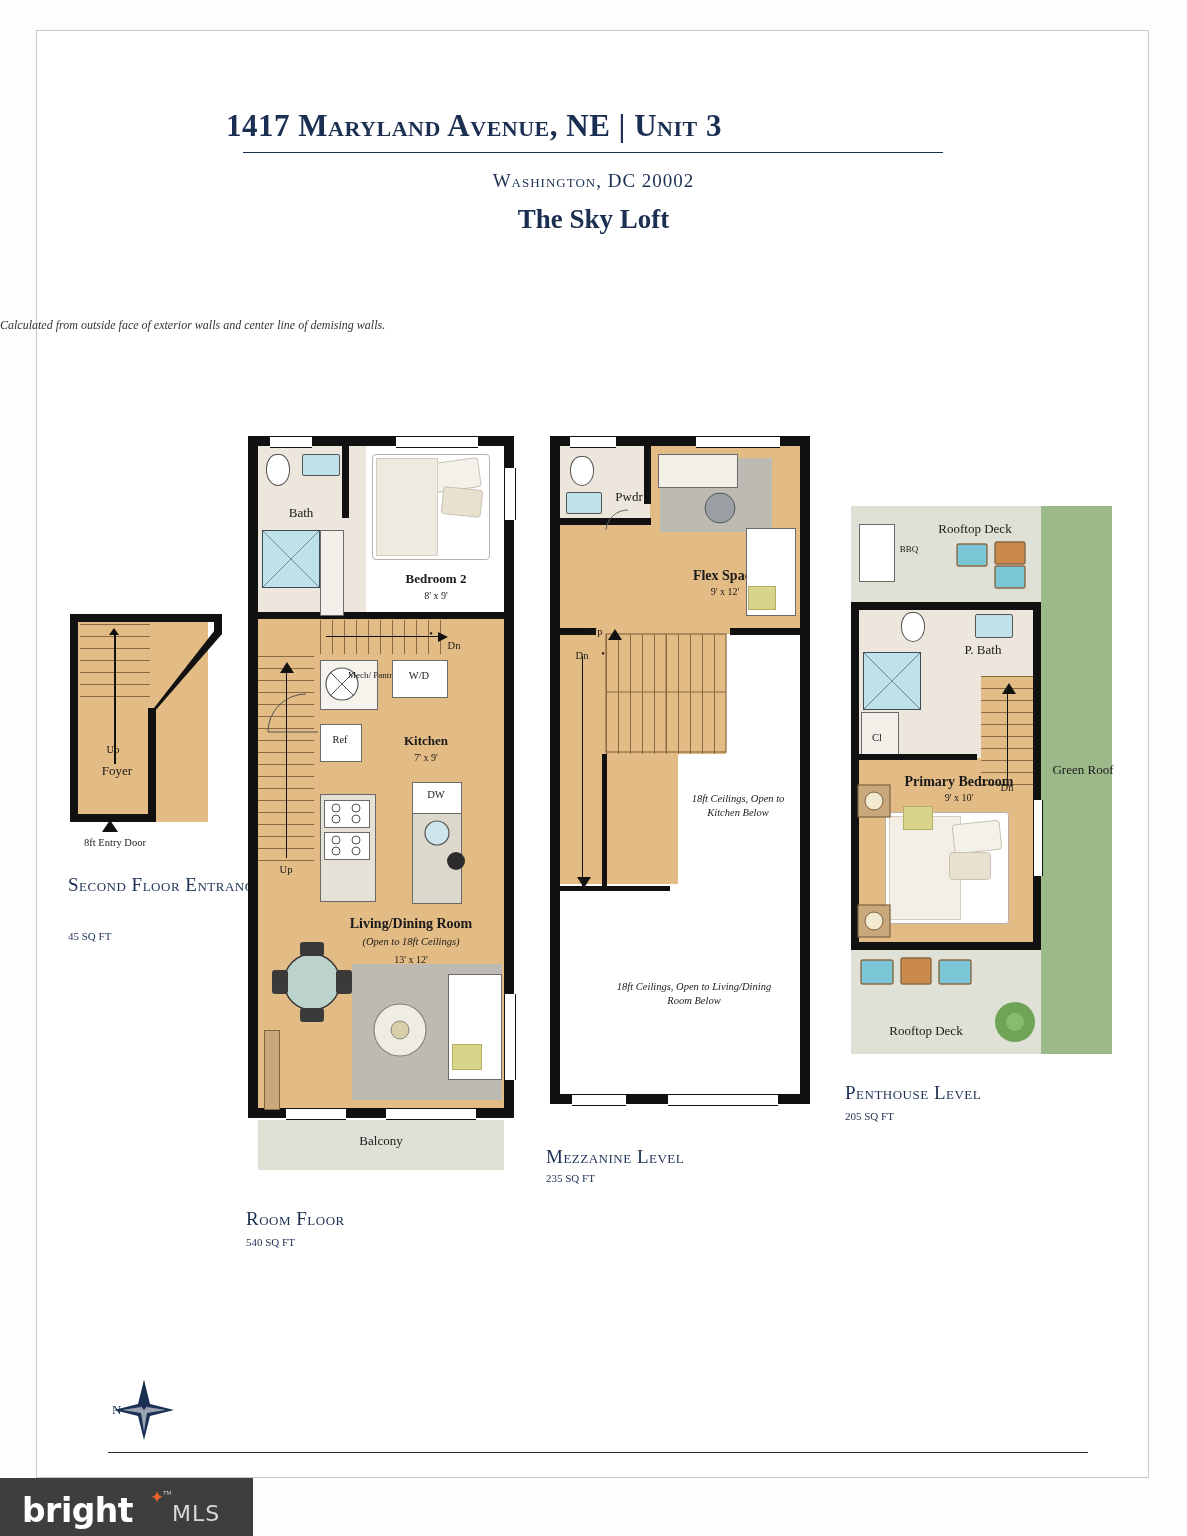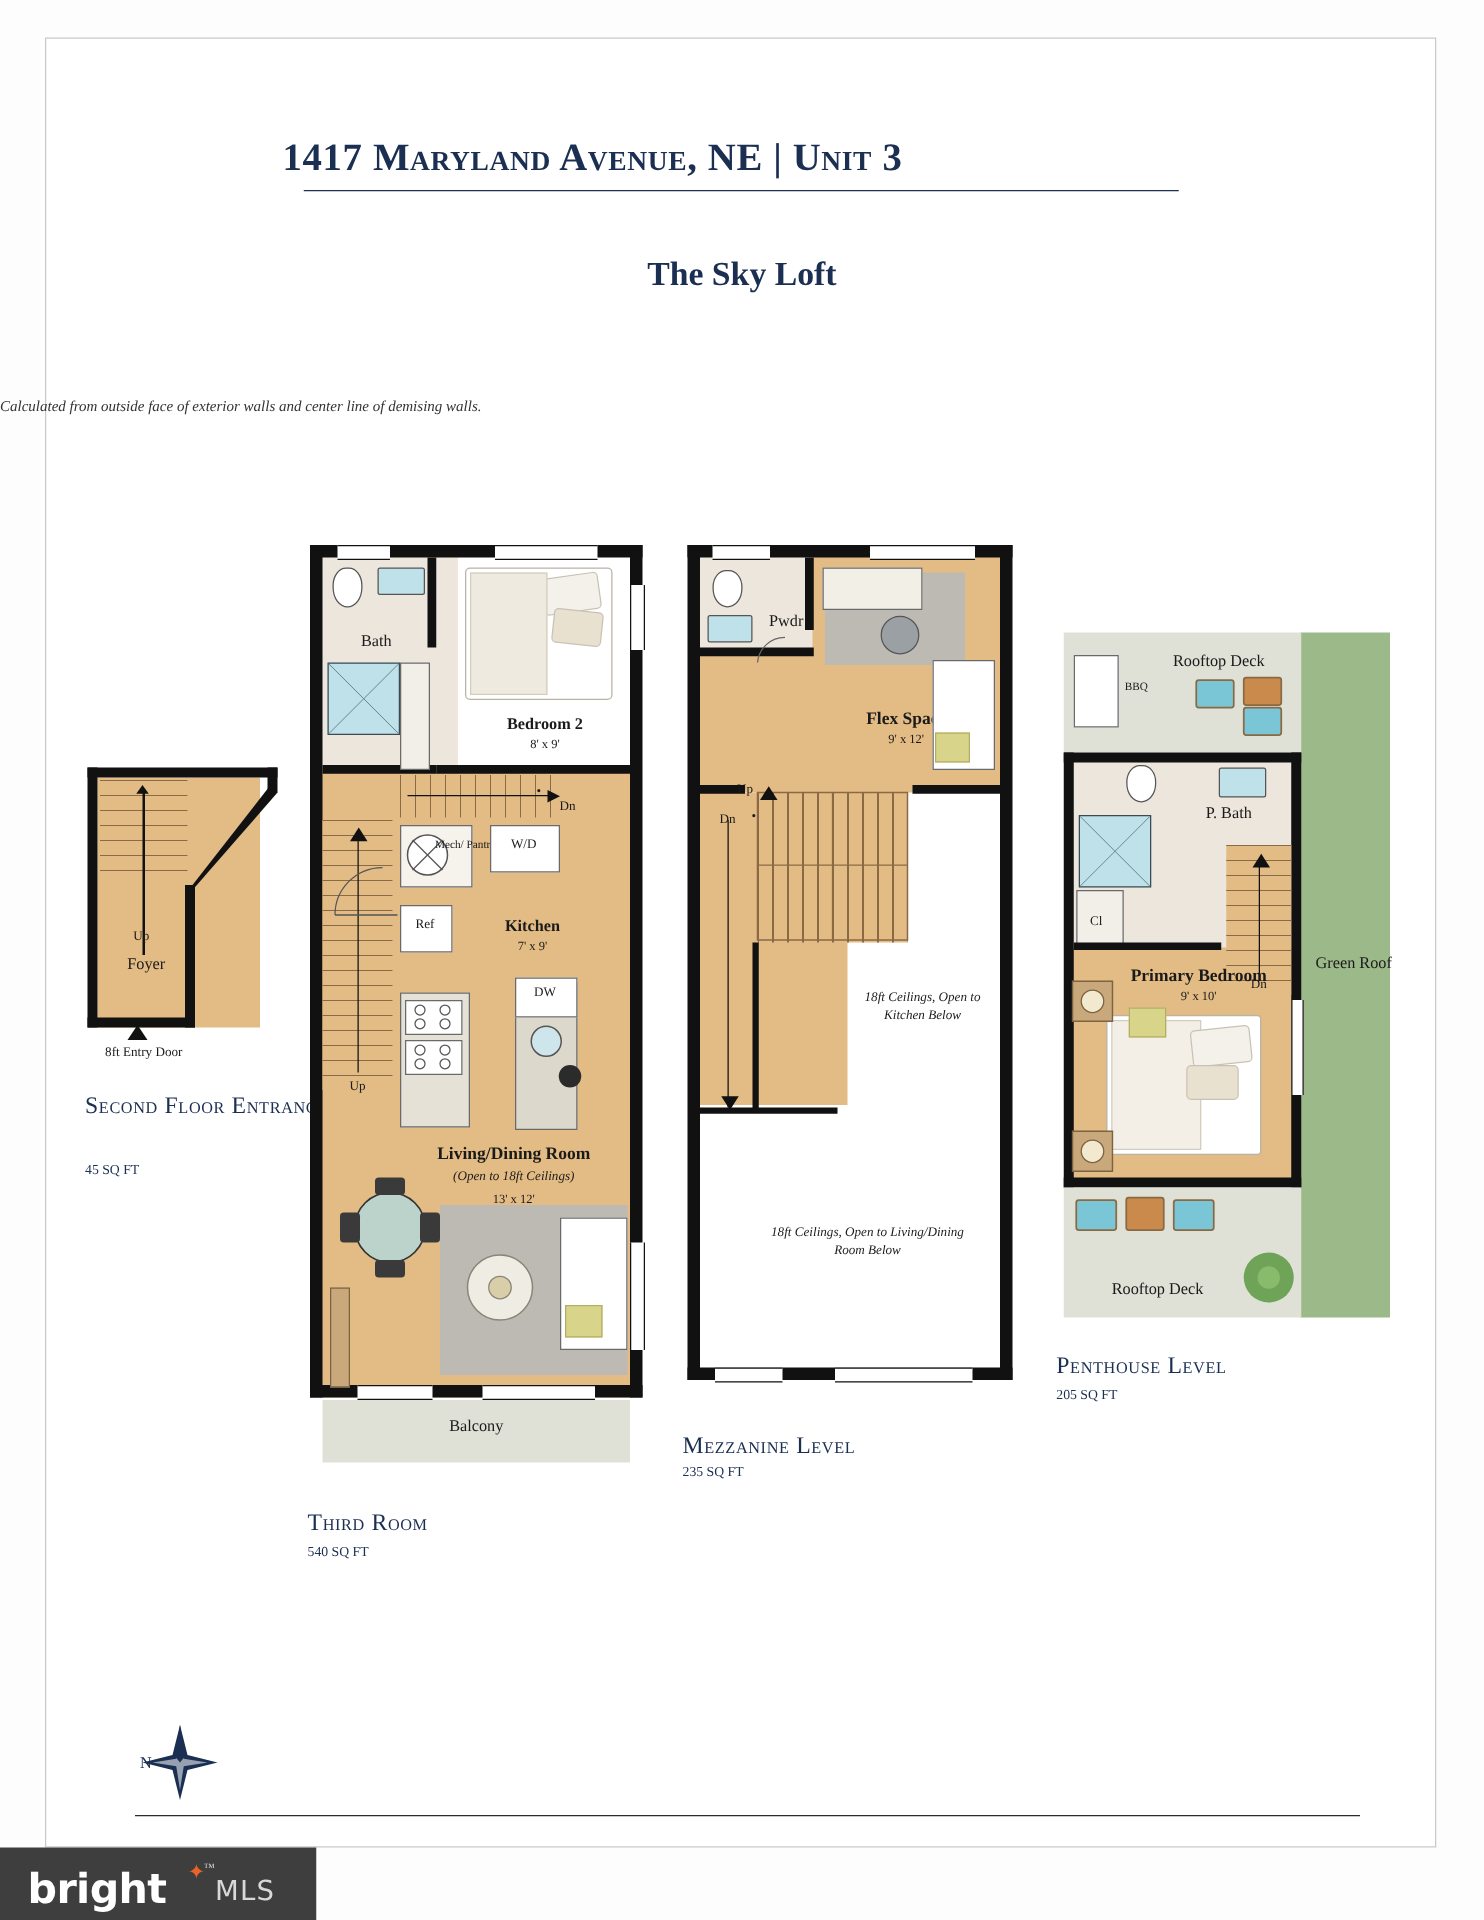--- a/index.html
+++ b/index.html
@@ -287,20 +287,21 @@
   }
 </style>
 </head>
 <body>
 
 <div class="page">
   <div class="page-border"></div>
 
   <div class="title">1417 Maryland Avenue, NE | Unit 3</div>
   <div class="title-rule"></div>
+  <div class="subtitle">Washington, DC 20002</div>
   <div class="loftname">The Sky Loft</div>
   <div class="sqft-note">Calculated from outside face of exterior walls and center line of demising walls.</div>
 
   <div class="plan" style="left:68px; top:612px; width:180px; height:230px;">
 
     <div class="woodfill" style="left:10px; top:10px; width:130px; height:200px;"></div>
 
     <div class="wall" style="left:2px; top:2px; width:8px; height:208px;"></div>
     <div class="wall" style="left:2px; top:2px; width:152px; height:8px;"></div>
     <div class="wall" style="left:2px; top:202px; width:86px; height:8px;"></div>
@@ -445,21 +446,21 @@
     <svg style="position:absolute; left:124px; top:566px; width:60px; height:60px;">
       <circle cx="30" cy="30" r="26" fill="#efece4" stroke="#8a8576" stroke-width="1.2"></circle>
       <circle cx="30" cy="30" r="9" fill="#d8cfa8" stroke="#8a8576" stroke-width="1"></circle>
     </svg>
     <div class="box" style="left:206px; top:610px; width:28px; height:24px; background:#d8d489; border-color:#b3ae63;"></div>
     <div class="box" style="left:18px; top:596px; width:14px; height:78px; background:#c9a97c; border-color:#7d6342;"></div>
 
     <div class="deckfill" style="left:12px; top:686px; width:246px; height:50px;"></div>
     <div class="label" style="left:12px; top:700px; width:246px;">Balcony</div>
   </div>
-  <div class="floor-title" style="left:246px; top:1208px;">Third Room</div>
+  <div class="floor-title" style="left:246px; top:1208px;">Room Floor</div>
   <div class="floor-sub" style="left:246px; top:1236px;">540 SQ FT</div>
 
   <div class="plan" style="left:548px; top:434px; width:264px; height:690px;">
 
     <div class="whitefill" style="left:10px; top:10px; width:244px; height:660px;"></div>
     <div class="woodfill" style="left:10px; top:10px; width:244px; height:190px;"></div>
     <div class="woodfill" style="left:10px; top:200px; width:120px; height:250px;"></div>
     <div class="tilefill" style="left:10px; top:10px; width:92px; height:76px;"></div>
     <div class="greyfill" style="left:112px; top:24px; width:112px; height:74px; background:#bdbab4;"></div>
 

